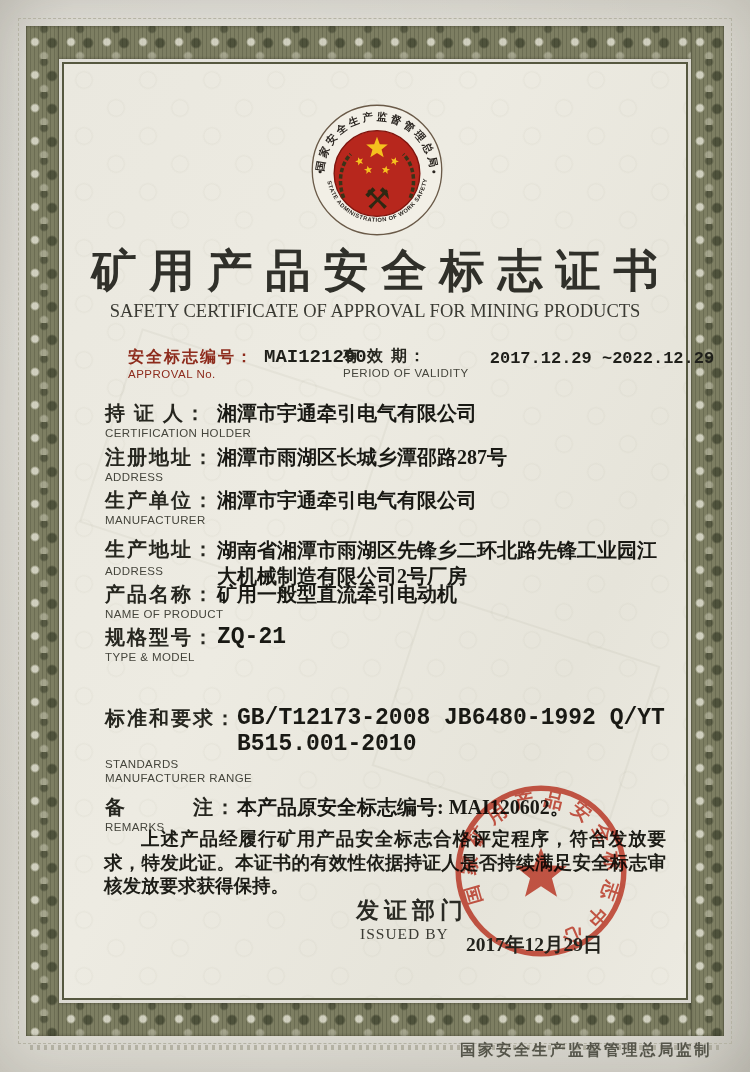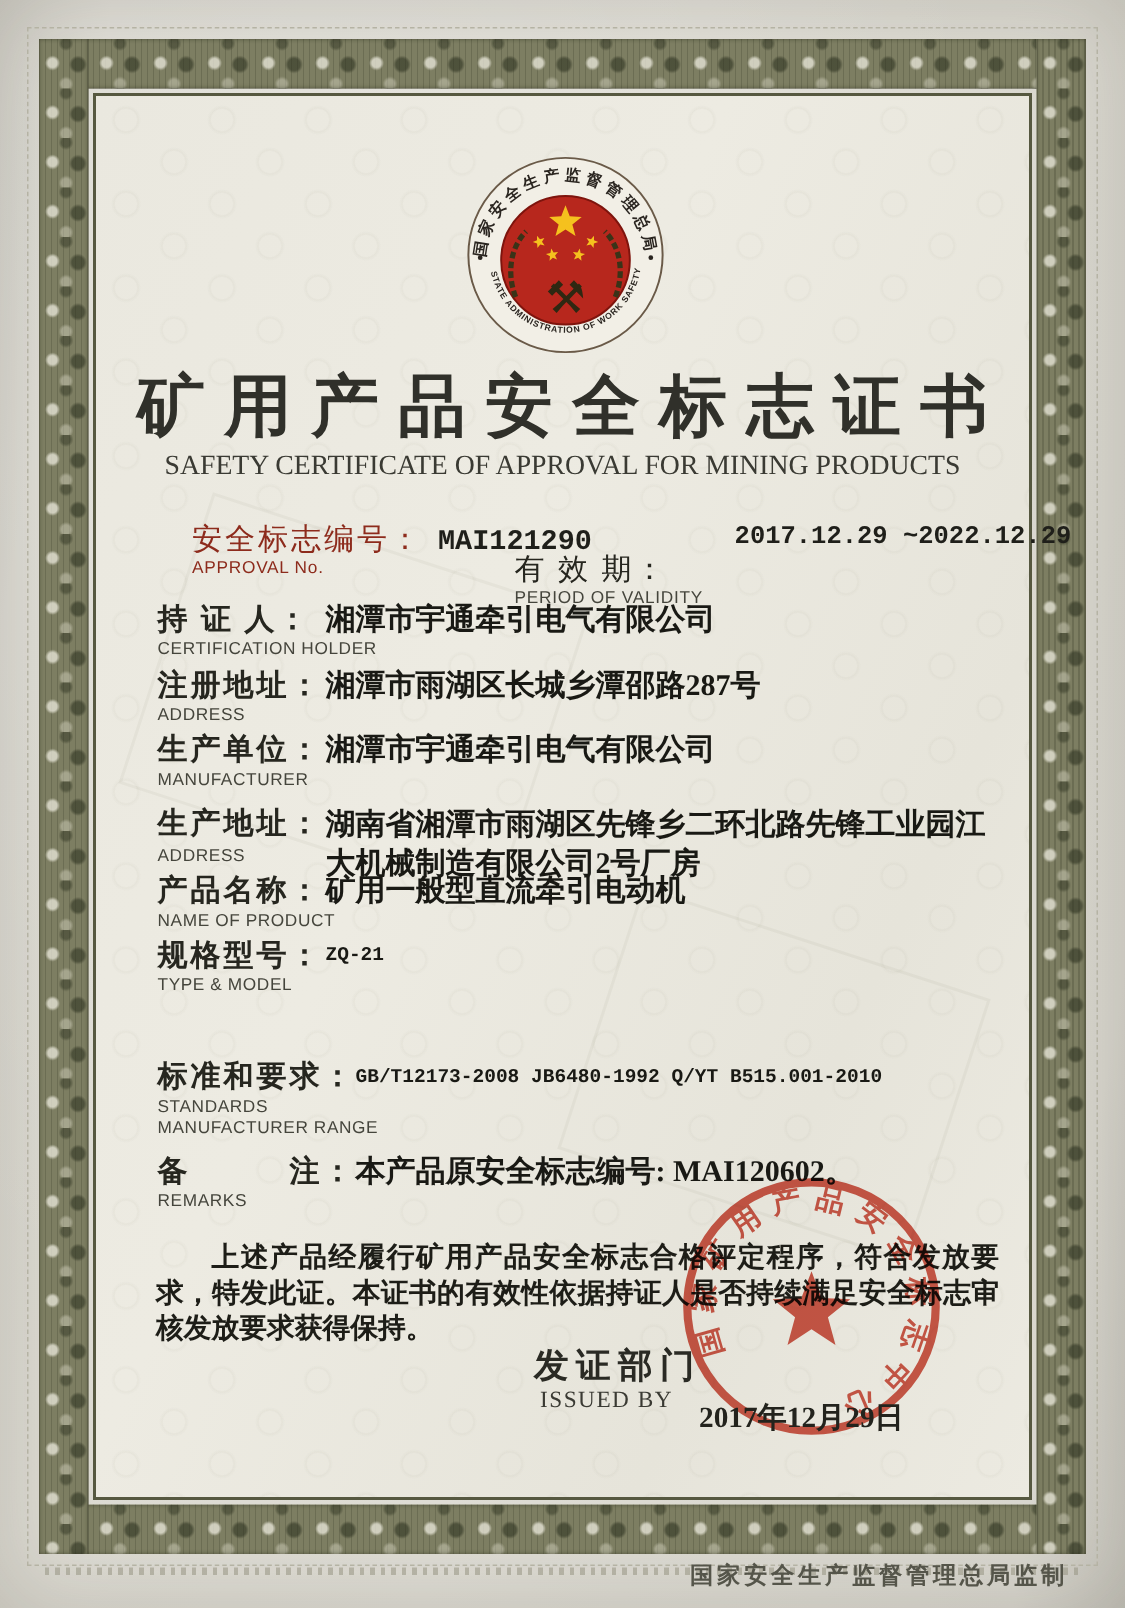--- a/index.html
+++ b/index.html
@@ -43,42 +43,42 @@
       linear-gradient(115deg, #eae8df 0%, #edebE2 40%, #e6e4da 75%, #eceae1 100%);
     background-size:64px 56px,64px 56px,auto;
   }
   .wm{position:absolute;border:2px solid rgba(130,128,105,.07);transform:rotate(18deg);z-index:0;}
   
   .abs{position:absolute;z-index:4;}
   .emblem{left:307px;top:100px;width:140px;height:140px;}
   .title{left:0;width:750px;top:241px;text-align:center;font-size:45px;font-weight:bold;
     letter-spacing:13px;padding-left:13px;box-sizing:border-box;color:#30302a;}
   .subtitle{left:0;width:750px;top:301px;text-align:center;font-size:18.5px;font-weight:normal;color:#3a3a33;}
-  .lab{font-weight:normal;font-size:20px;white-space:pre;letter-spacing:2px;color:#26261f;margin-top:20px;}
+  .lab{font-weight:bold;font-size:16px;white-space:pre;letter-spacing:2px;color:#26261f;}
   .lab-red{color:#8d2b1c;}
   .sub{font-family:"Liberation Sans",sans-serif;font-size:11.5px;letter-spacing:.5px;color:#45453c;}
   .sub-red{color:#8d2b1c;}
   .mono{font-family:"Liberation Mono",monospace;font-weight:bold;}
   .apr-left{left:128px;top:346px;}
   .apr-right{left:343px;top:346px;display:flex;gap:21px;align-items:flex-start;}
   .apr-num{font-size:19px;margin-left:10px;color:#1f1f1a;}
   .apr-dates{font-size:17px;position:relative;top:3px;color:#1f1f1a;}
   
   .fields{left:105px;top:400px;width:562px;}
   .frow{position:relative;margin-bottom:4px;}
   .fline{display:flex;align-items:flex-start;line-height:26px;justify-content:flex-end;}
   .flabel{flex:0 0 112px;font-weight:bold;font-size:20px;white-space:pre;letter-spacing:2px;color:#26261f;}
   .fvalue{flex:1;font-size:20px;font-weight:600;color:#191914;line-height:26px;}
   .fsub{font-family:"Liberation Sans",sans-serif;font-size:11.5px;line-height:13px;margin-top:1px;
     letter-spacing:.4px;color:#45453c;}
   .r2{margin-bottom:3px;} .r3{margin-bottom:10px;}
   .r4 .fline{line-height:25px;} .r4{margin-bottom:-8px;}
   .r4 .fsub{position:absolute;left:0;top:27px;}
   .r5{margin-bottom:3px;} .r6{margin-bottom:22px;} .r7{margin-bottom:1px;margin-top:41px;} .r8{margin-bottom:9px;}
-  .r7 .fvalue,.r6 .fvalue{font-family:"Liberation Mono",monospace;font-weight:bold;font-size:13px;line-height:26px;}
+  .r7 .fvalue,.r6 .fvalue{font-family:"Liberation Mono",monospace;font-weight:bold;font-size:23px;line-height:26px;}
   
   .closing{left:104px;top:828px;width:562px;font-size:18.5px;font-weight:600;line-height:23.5px;
     text-indent:2em;text-align:justify;color:#1d1d17;}
   .issued{left:356px;top:895px;font-size:23px;font-weight:bold;letter-spacing:5px;color:#2a2a24;}
   .issued-en{left:360px;top:925px;font-size:15.5px;letter-spacing:1px;color:#3a3a33;}
   .seal{left:450px;top:780px;width:182px;height:182px;z-index:6;opacity:.88;mix-blend-mode:multiply;}
   .idate{left:466px;top:931px;font-size:19.5px;font-weight:bold;z-index:7;color:#23231d;}
   .footer{left:0;width:712px;top:1040px;text-align:right;font-size:15.5px;font-weight:bold;
     letter-spacing:2.5px;color:#55554a;z-index:4;}
 </style>

